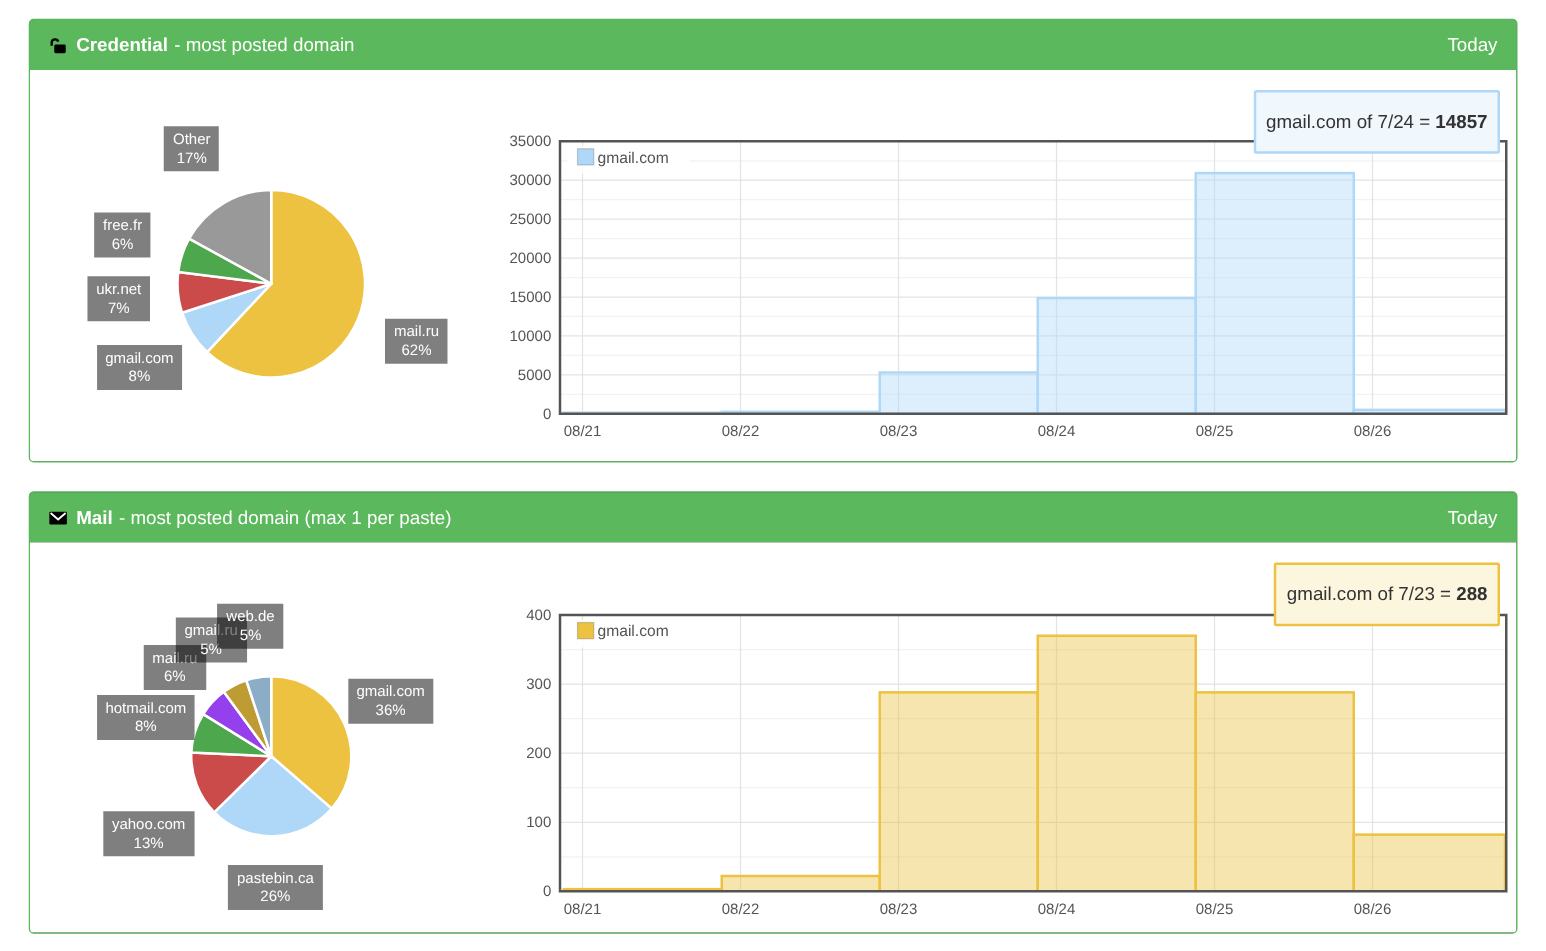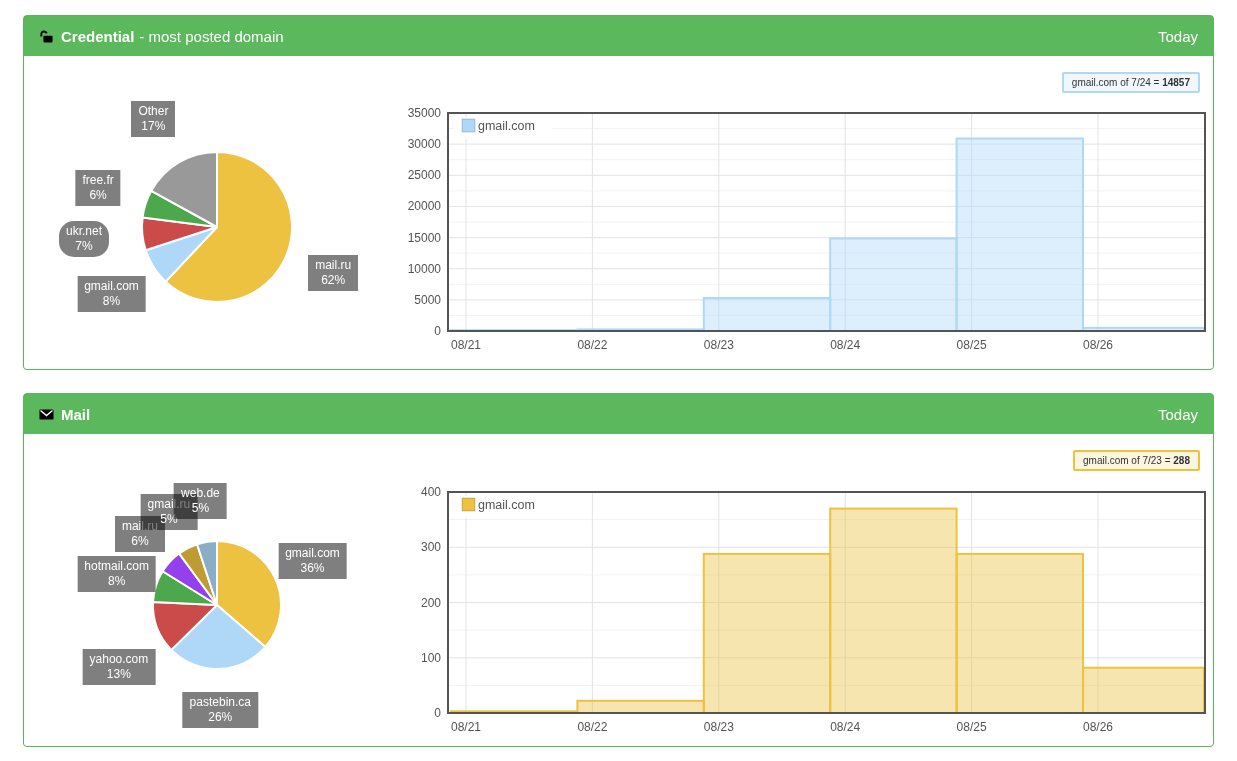--- a/index.html
+++ b/index.html
@@ -11,22 +11,22 @@
   .hicon{display:flex;align-items:center;margin-right:7px;}
   .ptitle{font-weight:bold;}
   .psub{margin-left:5px;}
   .period{margin-left:auto;font-weight:normal;}
   .panel-body{position:relative;background:#fff;}
   #panel-credential .panel-body{height:313px;}
   #panel-mail .panel-body{height:312px;}
   .chart-svg{position:absolute;left:0;top:0;font-family:"Liberation Sans",sans-serif;}
   .pie-label{position:absolute;transform:translate(-50%,-50%);background:rgba(0,0,0,0.5);color:#fff;
              font-size:12px;line-height:15px;padding:3px 7px;text-align:center;white-space:nowrap;z-index:3;}
-  .hover-badge{position:absolute;right:13px;top:16px;z-index:5;font-size:10px;color:#333;
-               padding:3px 8px;border:2px solid #999;border-radius:2px;background:#f6f6f6;}
+  .hover-badge{position:absolute;right:13px;top:16px;z-index:5;font-size:15px;color:#333;
+               padding:15px 8px;border:2px solid #999;border-radius:2px;background:#f6f6f6;}
   .hover-badge b{font-weight:bold;}
 </style>
 </head>
 <body>
 
 <section class="panel" id="panel-credential">
   <header class="panel-header">
     <span class="hicon">
       <svg width="15" height="15" viewBox="0 0 16 16" aria-hidden="true">
         <path d="M1.5 8 V5.6 a3.9 3.9 0 0 1 7.6-1.3 l-1.9.7 A1.9 1.9 0 0 0 3.5 5.6 V8 z" fill="#000"></path>
@@ -107,21 +107,21 @@
       </svg>
     <div>
         <div class="pie-label" style="left: 309.2px; top: 217px; background: rgba(0, 0, 0, 0.5);">
           <div>mail.ru</div>
           <div>62%</div>
         </div>
         <div class="pie-label" style="left: 87.5px; top: 238px; background: rgba(0, 0, 0, 0.5);">
           <div>gmail.com</div>
           <div>8%</div>
         </div>
-        <div class="pie-label" style="left: 60px; top: 182.8px; background: rgba(0, 0, 0, 0.5); border-radius: 15px;">
+        <div class="pie-label" style="left: 71px; top: 182.8px; background: rgba(0, 0, 0, 0.5);">
           <div>ukr.net</div>
           <div>7%</div>
         </div>
         <div class="pie-label" style="left: 74.1px; top: 132.4px; background: rgba(0, 0, 0, 0.5);">
           <div>free.fr</div>
           <div>6%</div>
         </div>
         <div class="pie-label" style="left: 129.4px; top: 63.4px; background: rgba(0, 0, 0, 0.5);">
           <div>Other</div>
           <div>17%</div>
@@ -132,20 +132,21 @@
 
 <section class="panel" id="panel-mail">
   <header class="panel-header">
     <span class="hicon">
       <svg width="15" height="15" viewBox="0 0 16 16" aria-hidden="true">
         <rect x="0.5" y="2.6" width="15" height="10.8" rx="1" fill="#000"></rect>
         <path d="M1.6 3.7 L8 9.1 L14.4 3.7" stroke="#fff" stroke-width="1.6" fill="none"></path>
       </svg>
     </span>
     <span class="ptitle">Mail</span>
+    <span class="psub">- most posted domain (max 1 per paste)</span>
     <span class="period">Today</span>
   </header>
   <div class="panel-body">
     <div class="hover-badge" style="border-color: rgb(237, 194, 64); background: rgb(253, 246, 223);"><span>gmail.com of 7/23 = </span><b>288</b></div>
     <svg class="chart-svg" width="1189" height="312" viewBox="0 0 1189 312">
         <g>
           <path d="M 193 171 L 193.00 107.00 A 64 64 0 0 1 241.37 212.91 Z" fill="#EDC240" stroke="#ffffff" stroke-width="2" stroke-linejoin="round"></path>
           <path d="M 193 171 L 241.37 212.91 A 64 64 0 0 1 147.39 215.89 Z" fill="#AFD8F8" stroke="#ffffff" stroke-width="2" stroke-linejoin="round"></path>
           <path d="M 193 171 L 147.39 215.89 A 64 64 0 0 1 129.07 167.95 Z" fill="#CB4B4B" stroke="#ffffff" stroke-width="2" stroke-linejoin="round"></path>
           <path d="M 193 171 L 129.07 167.95 A 64 64 0 0 1 138.62 137.26 Z" fill="#4DA74D" stroke="#ffffff" stroke-width="2" stroke-linejoin="round"></path>

